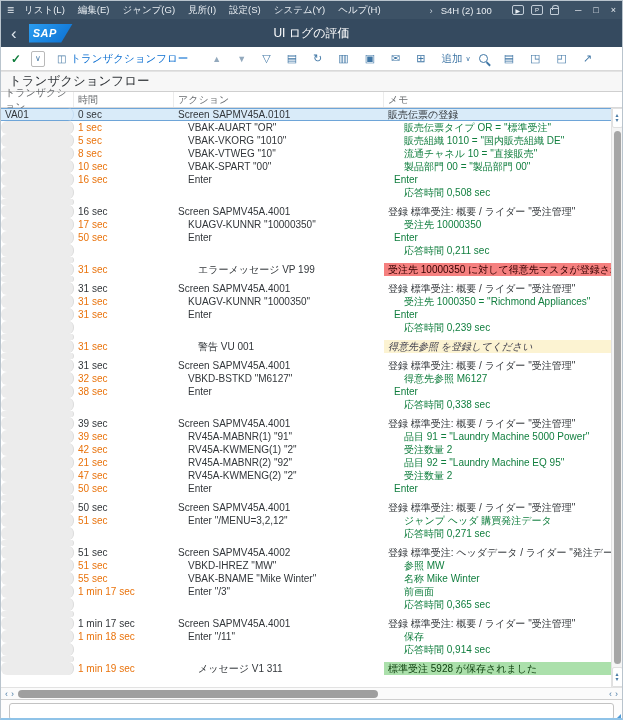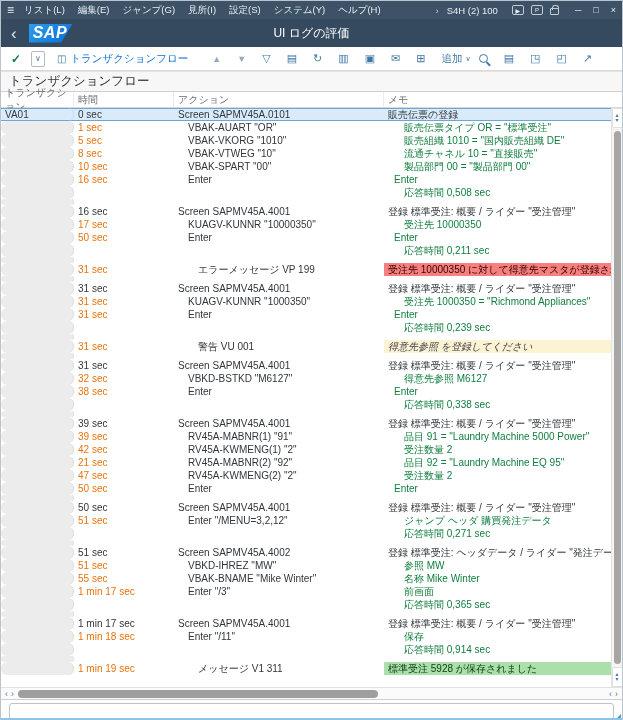--- a/index.html
+++ b/index.html
@@ -8,35 +8,35 @@
   .window { position:relative; width:623px; height:720px; background:#fff; overflow:hidden;
             border:1px solid #b9c4cd; border-bottom:2px solid #8fc3e8; }
 
   
   .menubar { height:18px; background:#3d5266; display:flex; align-items:center; color:#fff;
              font-size:9.5px; padding:0 6px; }
   .menubar .burger { font-size:12px; margin-right:10px; color:#e8edf2; cursor:pointer; }
   .menubar .mitem { margin-right:13px; color:#e8edf2; cursor:pointer; white-space:nowrap; }
   .menubar .grow { flex:1; }
   .menubar .chev { margin-right:8px; color:#c9d4de; }
-  .menubar .sysid { margin-right:14px; color:#e8edf2; }
+  .menubar .sysid { margin-right:20px; color:#e8edf2; }
   .mb-ic { display:inline-flex; align-items:center; justify-content:center; width:12px; height:10px;
            border:1px solid #c2cdd8; border-radius:2px; font-size:6px; color:#e8edf2; margin-right:7px; }
   .lock { position:relative; width:9px; height:7px; border:1px solid #c2cdd8; border-radius:1px; margin-right:10px; margin-top:3px; }
   .lock::before { content:""; position:absolute; left:1px; top:-4px; width:5px; height:4px;
                   border:1px solid #c2cdd8; border-bottom:none; border-radius:3px 3px 0 0; }
   .winctl { display:flex; gap:12px; margin-left:6px; font-size:9px; color:#e8edf2; }
   .winctl span { cursor:pointer; }
 
   
   .shellbar { position:relative; height:28px; background:#354a5f; display:flex; align-items:center; padding:0 10px; }
   .backchev { color:#dfe7ee; font-size:17px; line-height:1; margin-right:12px; cursor:pointer; }
   .saplogo { width:44px; height:19px; background:linear-gradient(135deg,#2b9df0,#0a6ed1);
              clip-path:polygon(0 0,100% 0,74% 100%,0 100%); color:#fff; font-weight:bold;
-             font-style:italic; font-size:16px; display:flex; align-items:center; padding-left:4px; letter-spacing:.5px; }
+             font-style:italic; font-size:11px; display:flex; align-items:center; padding-left:4px; letter-spacing:.5px; }
   .shelltitle { position:absolute; left:0; right:0; text-align:center; color:#fff; font-size:12px; }
 
   
   .toolbar { height:24px; background:#fff; border-bottom:1px solid #d9d9d9; display:flex;
              align-items:center; padding:0 10px; gap:0; }
   .tb-check { color:#0f7d3c; font-size:12px; font-weight:bold; margin-right:10px; cursor:pointer; }
   .cmdbox { width:100px; height:16px; border:1px solid #b9b9b9; border-radius:2px; background:#fff;
             display:flex; align-items:center; justify-content:flex-end; padding:0 3px; margin-right:12px; cursor:text; }
   .cmdbox .arr { color:#4a7ba6; font-size:8px; }
   .netbtn { display:flex; align-items:center; gap:4px; color:#0a6ed1; font-size:10.5px; margin-right:16px; cursor:pointer; white-space:nowrap; }

